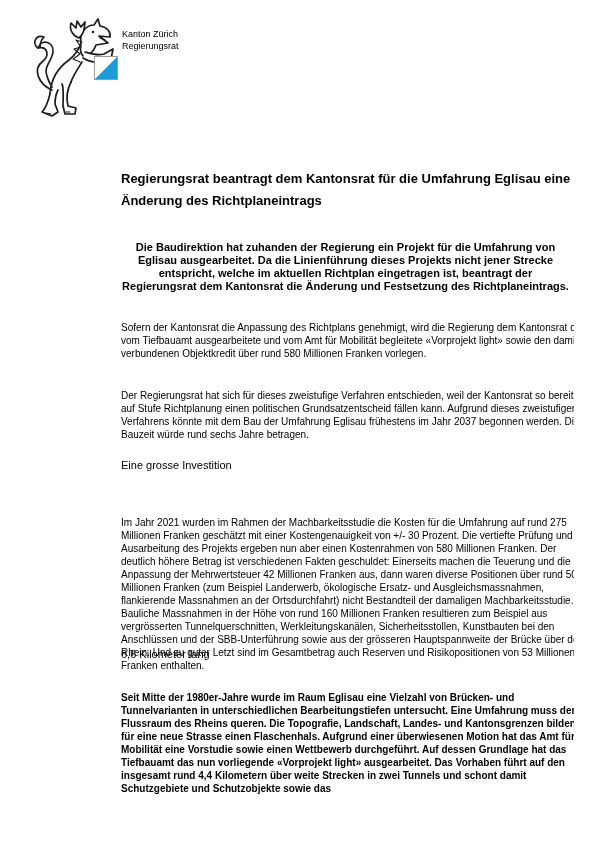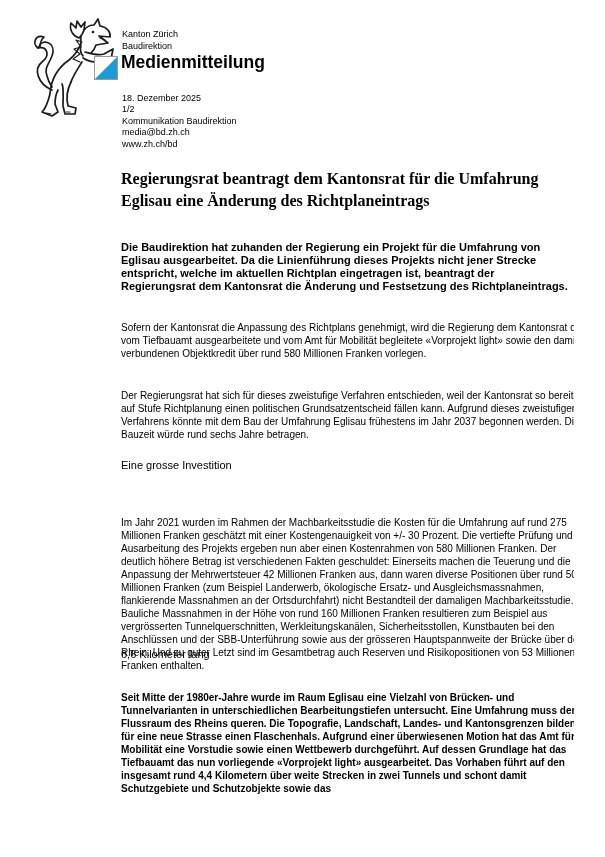--- a/index.html
+++ b/index.html
@@ -38,25 +38,25 @@
     font-size:17.5px;font-weight:700;color:var(--embargo_red);
     white-space:nowrap;
   }
   .meta{
     position:absolute;left:122px;top:93px;
     font-size:9px;line-height:11.4px;font-weight:400;
   }
   
   .headline{
     position:absolute;left:121px;top:168px;width:452px;margin:0;
-    font-size:16px;line-height:21.5px;font-weight:700;font-family:Liberation Serif, serif;
+    font-size:13px;line-height:21.5px;font-weight:700;
   }
   .lead{
     position:absolute;left:121px;top:241px;width:449px;margin:0;
-    font-size:11px;line-height:13px;font-weight:700;
+    font-size:11px;line-height:13px;font-weight:700;text-align:center;
   }
   .bodytext{
     position:absolute;left:121px;width:468px;margin:0;
     font-size:10px;line-height:13px;font-weight:400;
   }
   .p1{top:321px;}
   .p2{top:389px;}
   .p3{top:472px;margin-top:44px;}
   .p4{top:691px;font-weight:bold;}
   .subhead{
@@ -96,34 +96,26 @@
 
         <path d="M28,78 C26,86 24,92 20,96 L30,100 L36,96 L33,88 C33,82 34,78 36,74"></path>
 
         <path d="M44,96 L48,96 M24,97 L29,98" fill="none" stroke-width="1.1"></path>
       </g>
     </svg>
   </div>
 
   <div class="org">
     <div>Kanton Zürich</div>
-    <div>Baudirektion</div>
+    <div>Regierungsrat</div>
   </div>
 
   <div class="flag"></div>
 
-  <h1 class="doctype">Medienmitteilung</h1>
 
-  <div class="meta">
-    <div>18. Dezember 2025</div>
-    <div>1/2</div>
-    <div>Kommunikation Baudirektion</div>
-    <div>media@bd.zh.ch</div>
-    <div>www.zh.ch/bd</div>
-  </div>
 
   <h2 class="headline">Regierungsrat beantragt dem Kantonsrat für die Umfahrung Eglisau eine Änderung des Richtplaneintrags</h2>
 
   <p class="lead">Die Baudirektion hat zuhanden der Regierung ein Projekt für die Umfahrung von Eglisau ausgearbeitet. Da die Linienführung dieses Projekts nicht jener Strecke entspricht, welche im aktuellen Richtplan eingetragen ist, beantragt der Regierungsrat dem Kantonsrat die Änderung und Festsetzung des Richtplaneintrags.</p>
 
   <p class="bodytext p1">Sofern der Kantonsrat die Anpassung des Richtplans genehmigt, wird die Regierung dem Kantonsrat das vom Tiefbauamt ausgearbeitete und vom Amt für Mobilität begleitete «Vorprojekt light» sowie den damit verbundenen Objektkredit über rund 580 Millionen Franken vorlegen.</p>
   <p class="bodytext p2">Der Regierungsrat hat sich für dieses zweistufige Verfahren entschieden, weil der Kantonsrat so bereits auf Stufe Richtplanung einen politischen Grundsatzentscheid fällen kann. Aufgrund dieses zweistufigen Verfahrens könnte mit dem Bau der Umfahrung Eglisau frühestens im Jahr 2037 begonnen werden. Die Bauzeit würde rund sechs Jahre betragen.</p>
 
   <h3 class="subhead h-invest">Eine grosse Investition</h3>
   <p class="bodytext p3">Im Jahr 2021 wurden im Rahmen der Machbarkeitsstudie die Kosten für die Umfahrung auf rund 275 Millionen Franken geschätzt mit einer Kostengenauigkeit von +/- 30 Prozent. Die vertiefte Prüfung und Ausarbeitung des Projekts ergeben nun aber einen Kostenrahmen von 580 Millionen Franken. Der deutlich höhere Betrag ist verschiedenen Fakten geschuldet: Einerseits machen die Teuerung und die Anpassung der Mehrwertsteuer 42 Millionen Franken aus, dann waren diverse Positionen über rund 50 Millionen Franken (zum Beispiel Landerwerb, ökologische Ersatz- und Ausgleichsmassnahmen, flankierende Massnahmen an der Ortsdurchfahrt) nicht Bestandteil der damaligen Machbarkeitsstudie. Bauliche Massnahmen in der Höhe von rund 160 Millionen Franken resultieren zum Beispiel aus vergrösserten Tunnelquerschnitten, Werkleitungskanälen, Sicherheitsstollen, Kunstbauten bei den Anschlüssen und der SBB-Unterführung sowie aus der grösseren Hauptspannweite der Brücke über den Rhein. Und zu guter Letzt sind im Gesamtbetrag auch Reserven und Risikopositionen von 53 Millionen Franken enthalten.</p>

